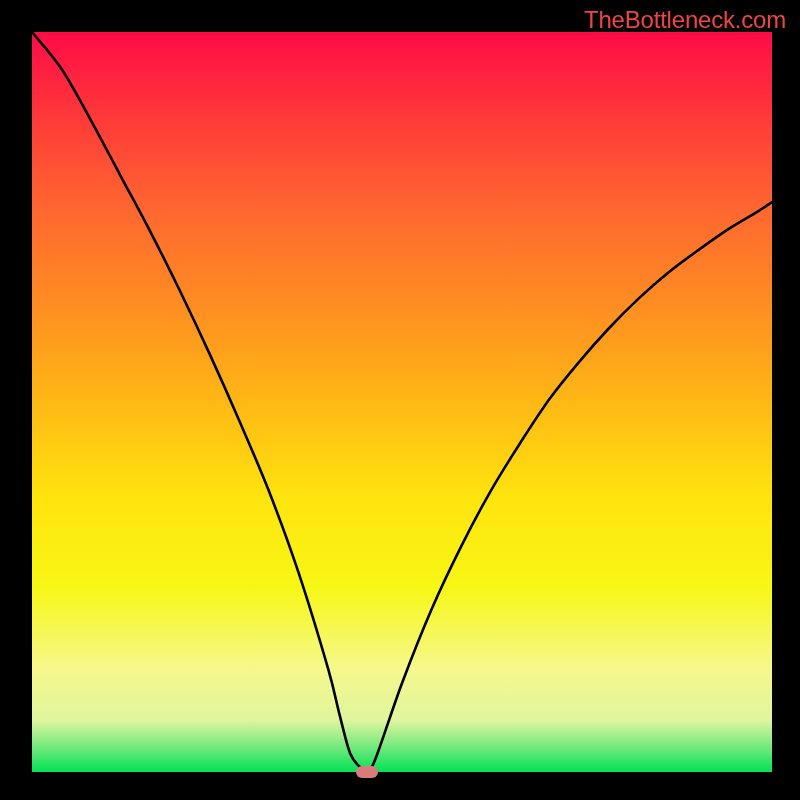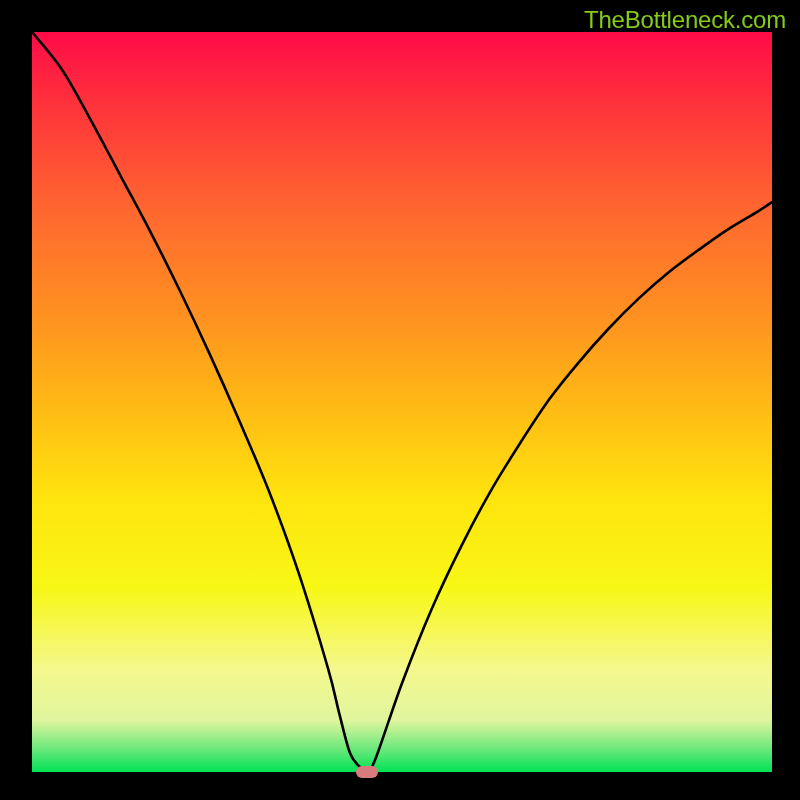--- a/index.html
+++ b/index.html
@@ -28,21 +28,21 @@
       #f5f88c 86%,
       #e0f59e 93%,
       #68e87a 97%,
       #00e254 100%
     );
   }
   .watermark {
     position: absolute;
     top: 6px;
     right: 14px;
-    color: #84cc16;
+    color: #ef4444;
     font-size: 24px;
     font-weight: 500;
     letter-spacing: -0.2px;
     z-index: 10;
   }
   svg.curve {
     position: absolute;
     left: 0;
     top: 0;
     width: 100%;

